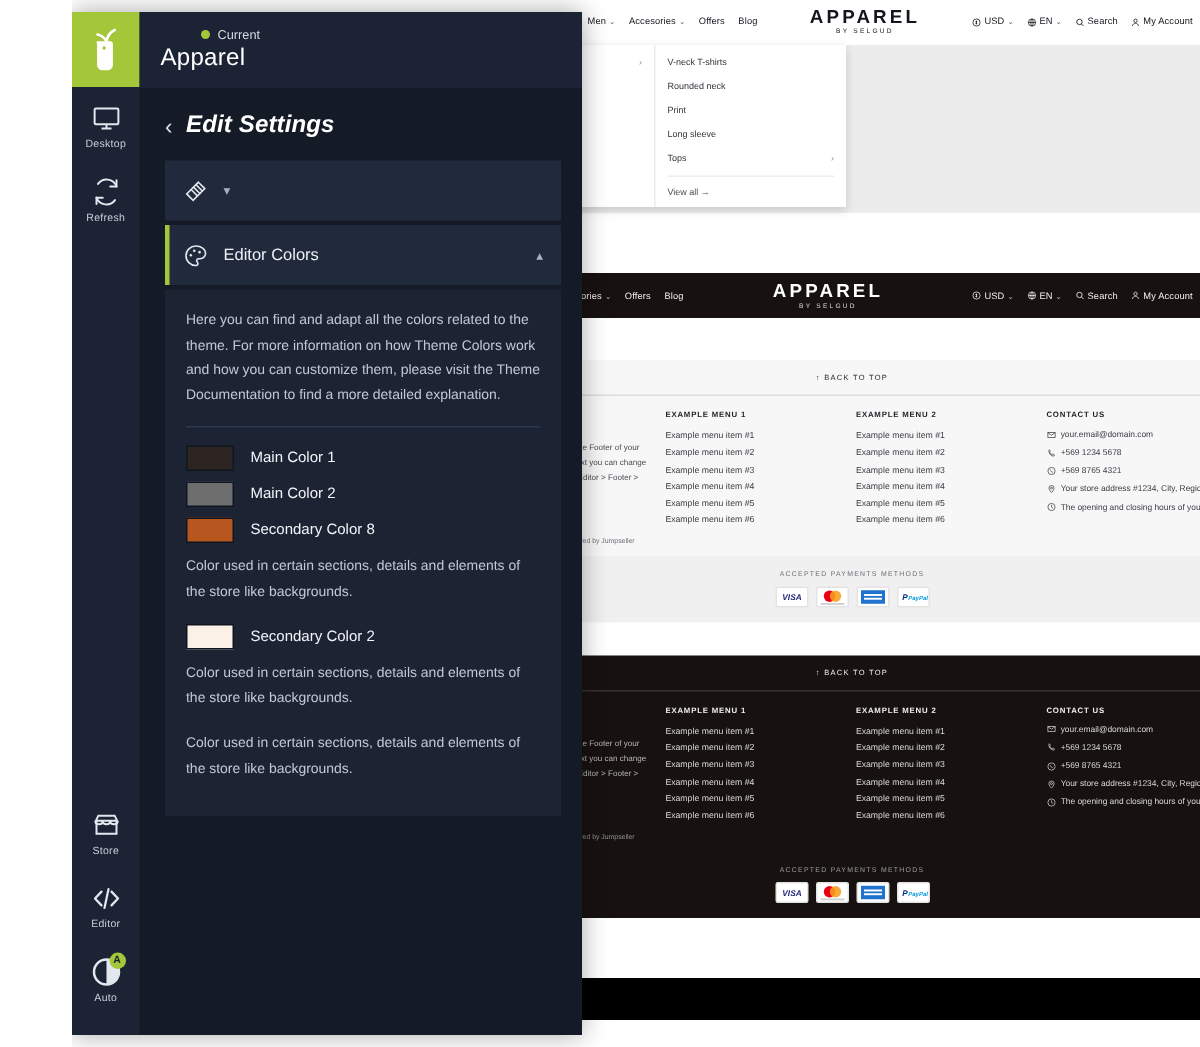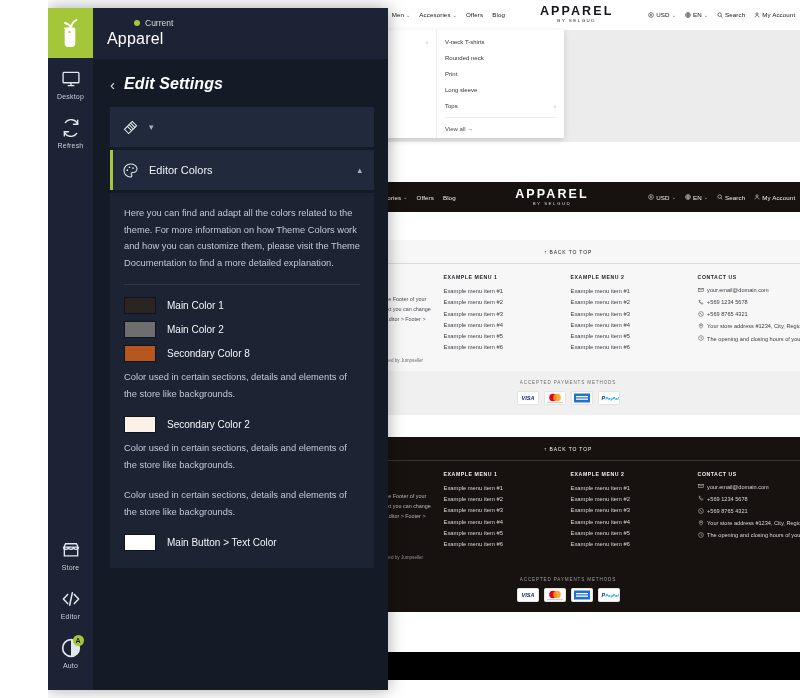--- a/index.html
+++ b/index.html
@@ -730,22 +730,18 @@
           <div class="color-desc">Color used in certain sections, details and elements of the store like backgrounds.</div>
 
           <div class="color-row">
             <span class="swatch" style="background: rgb(251, 241, 231);"></span>
             <span class="color-name">Secondary Color 2</span>
           </div>
           <div class="color-desc">Color used in certain sections, details and elements of the store like backgrounds.</div>
 
           <div class="color-desc">Color used in certain sections, details and elements of the store like backgrounds.</div>
 
-          <div class="color-row">
-            <span class="swatch" style="background: rgb(255, 255, 255);"></span>
-            <span class="color-name">Main Button &gt; Text Color</span>
-          </div>
 
         </div>
       </div>
     </div>
   </div>
 </div>
 
 </body></html>

